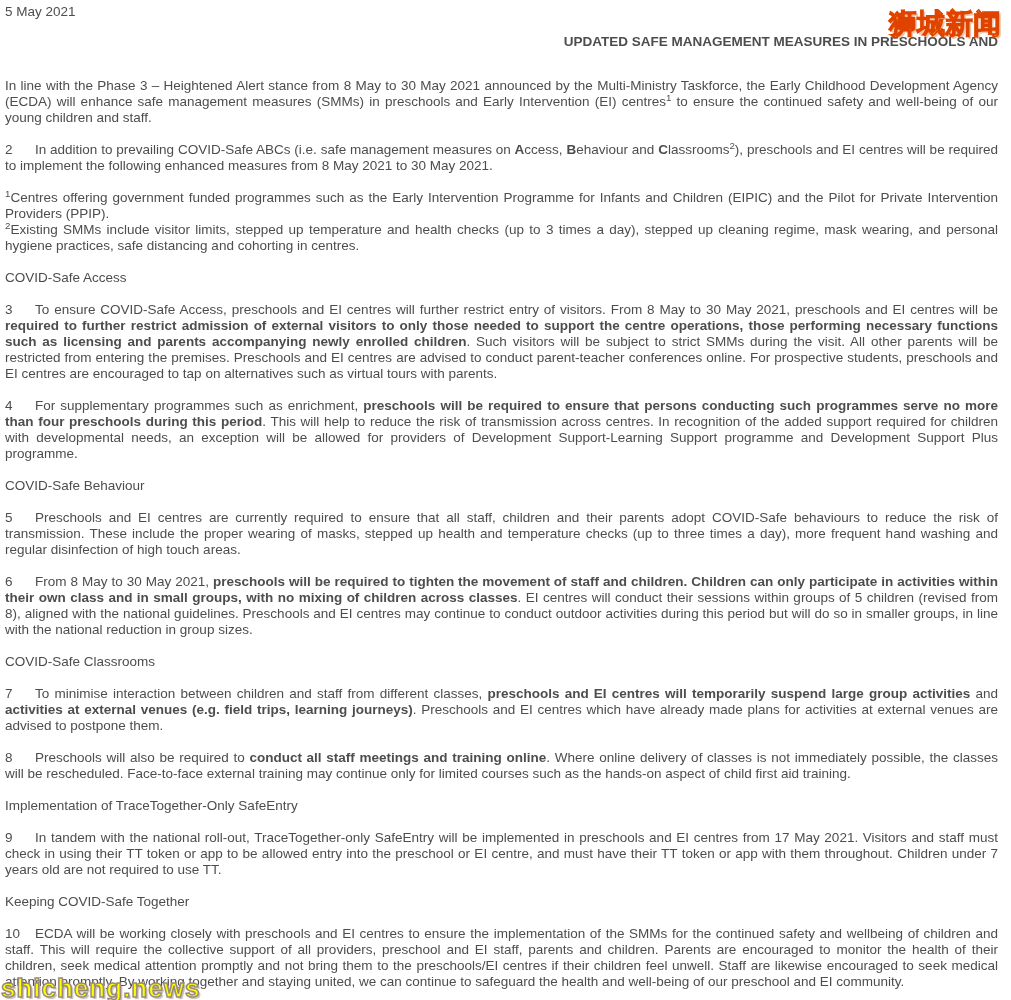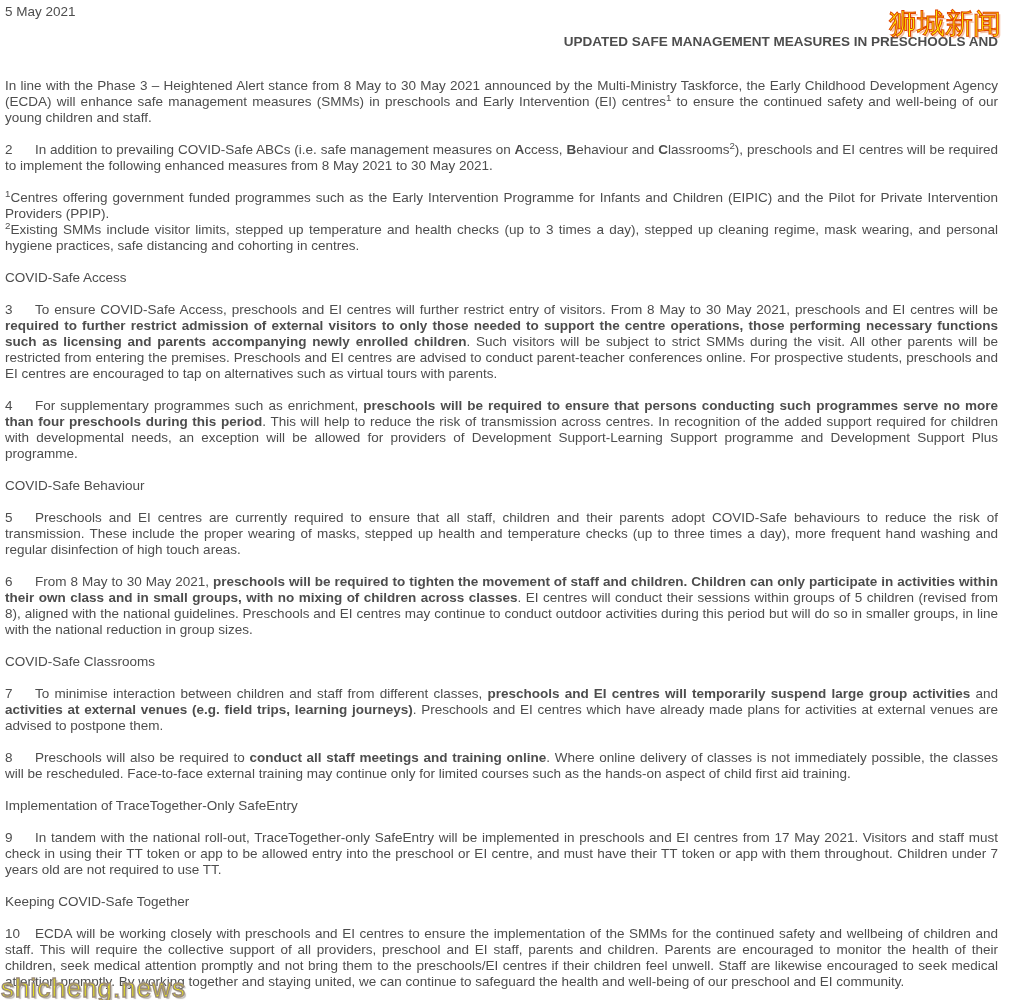--- a/index.html
+++ b/index.html
@@ -48,21 +48,21 @@
     font-weight: normal;
     margin: 0 0 16px 0;
   }
   sup {
     font-size: 0.72em;
     line-height: 0;
     vertical-align: super;
   }
   .watermark {
     position: absolute;
-    font-weight: normal;
+    font-weight: bold;
     white-space: nowrap;
     pointer-events: none;
   }
   .wm-top-right {
     top: 16px;
     right: 10px;
     font-size: 28px;
     color: #ffff00;
     -webkit-text-stroke: 1px #e04300;
     text-shadow: 2px 2px 0 rgba(224, 80, 0, 0.35);

